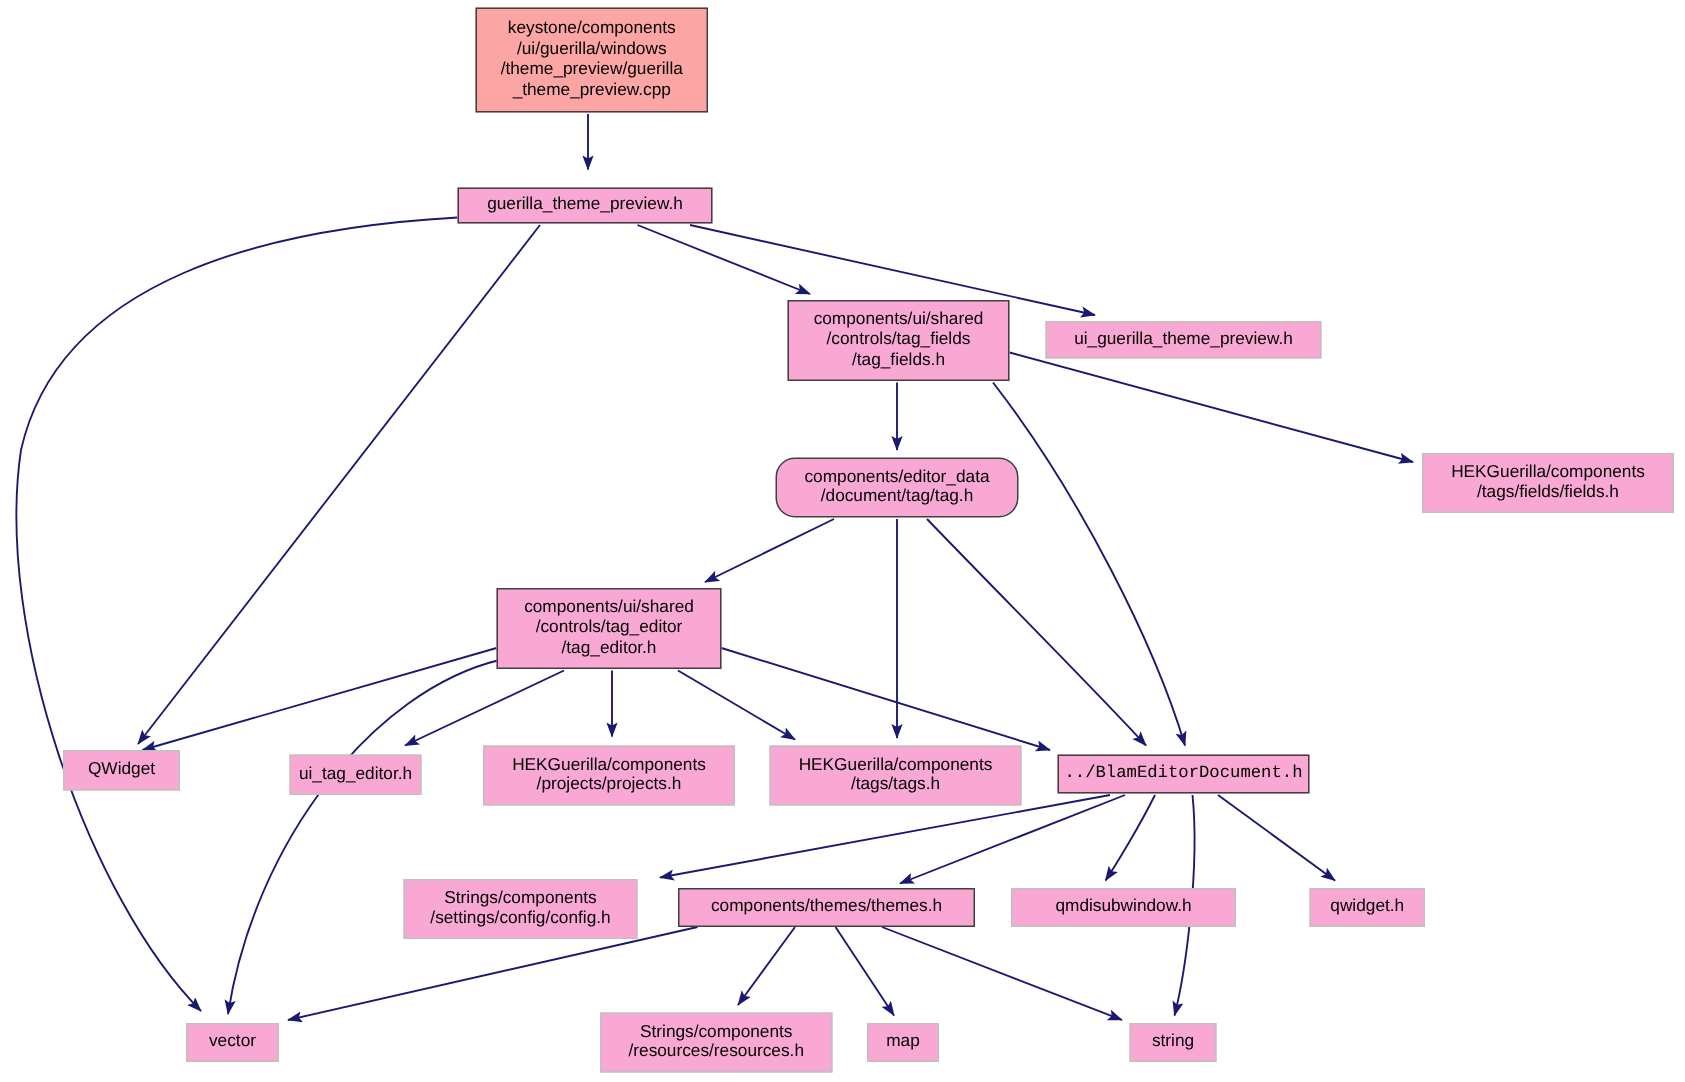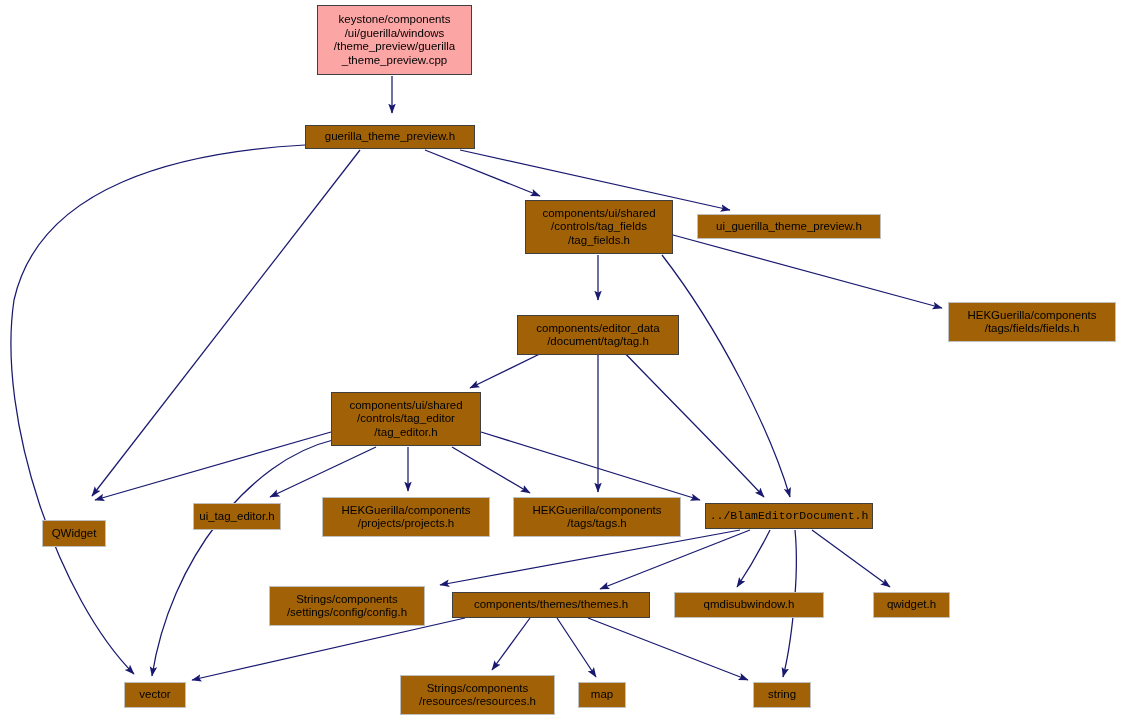--- a/index.html
+++ b/index.html
@@ -28,21 +28,21 @@
   .node {
     position: absolute;
     box-sizing: border-box;
     display: flex;
     align-items: center;
     justify-content: center;
     text-align: center;
     font-size: 11.5px;
     line-height: 13.5px;
     color: #000000;
-    background: #a16207;
+    background: #f9a8d4;
     border: 1px solid #c0c0c0;
     white-space: pre;
     z-index: 2;
   }
   .node.expanded {
     border: 1.6px solid #404040;
   }
   .node.current {
     background: #fca5a5;
     border: 1.6px solid #404040;
@@ -98,26 +98,26 @@
 /ui/guerilla/windows
 /theme_preview/guerilla
 _theme_preview.cpp</span></div>
       <div class="node expanded" style="left: 305px; top: 125px; width: 170px; height: 24px;"><span>guerilla_theme_preview.h</span></div>
       <div class="node expanded" style="left: 525px; top: 200px; width: 148px; height: 54px;"><span>components/ui/shared
 /controls/tag_fields
 /tag_fields.h</span></div>
       <div class="node leaf" style="left: 697px; top: 214px; width: 184px; height: 25px; justify-content: center;"><span>ui_guerilla_theme_preview.h</span></div>
       <div class="node leaf" style="left: 948px; top: 302px; width: 168px; height: 40px;"><span>HEKGuerilla/components
 /tags/fields/fields.h</span></div>
-      <div class="node expanded" style="left: 517px; top: 315px; width: 162px; height: 40px;"><span>components/editor_data
+      <div class="node expanded" style="left: 517px; top: 305px; width: 162px; height: 40px; border-radius: 13px;"><span>components/editor_data
 /document/tag/tag.h</span></div>
       <div class="node expanded" style="left: 331px; top: 392px; width: 150px; height: 54px;"><span>components/ui/shared
 /controls/tag_editor
 /tag_editor.h</span></div>
-      <div class="node leaf" style="left: 42px; top: 520px; width: 64px; height: 27px;"><span>QWidget</span></div>
+      <div class="node leaf" style="left: 42px; top: 500px; width: 78px; height: 27px;"><span>QWidget</span></div>
       <div class="node leaf" style="left: 193px; top: 503px; width: 88px; height: 27px;"><span>ui_tag_editor.h</span></div>
       <div class="node leaf" style="left: 322px; top: 497px; width: 168px; height: 40px;"><span>HEKGuerilla/components
 /projects/projects.h</span></div>
       <div class="node leaf" style="left: 513px; top: 497px; width: 168px; height: 40px;"><span>HEKGuerilla/components
 /tags/tags.h</span></div>
       <div class="node expanded" style="left: 705px; top: 503px; width: 168px; height: 26px; font-family: Liberation Mono, monospace;"><span>../BlamEditorDocument.h</span></div>
       <div class="node leaf" style="left: 269px; top: 586px; width: 156px; height: 40px;"><span>Strings/components
 /settings/config/config.h</span></div>
       <div class="node expanded" style="left: 452px; top: 592px; width: 198px; height: 26px;"><span>components/themes/themes.h</span></div>
       <div class="node leaf" style="left: 674px; top: 592px; width: 150px; height: 26px;"><span>qmdisubwindow.h</span></div>

